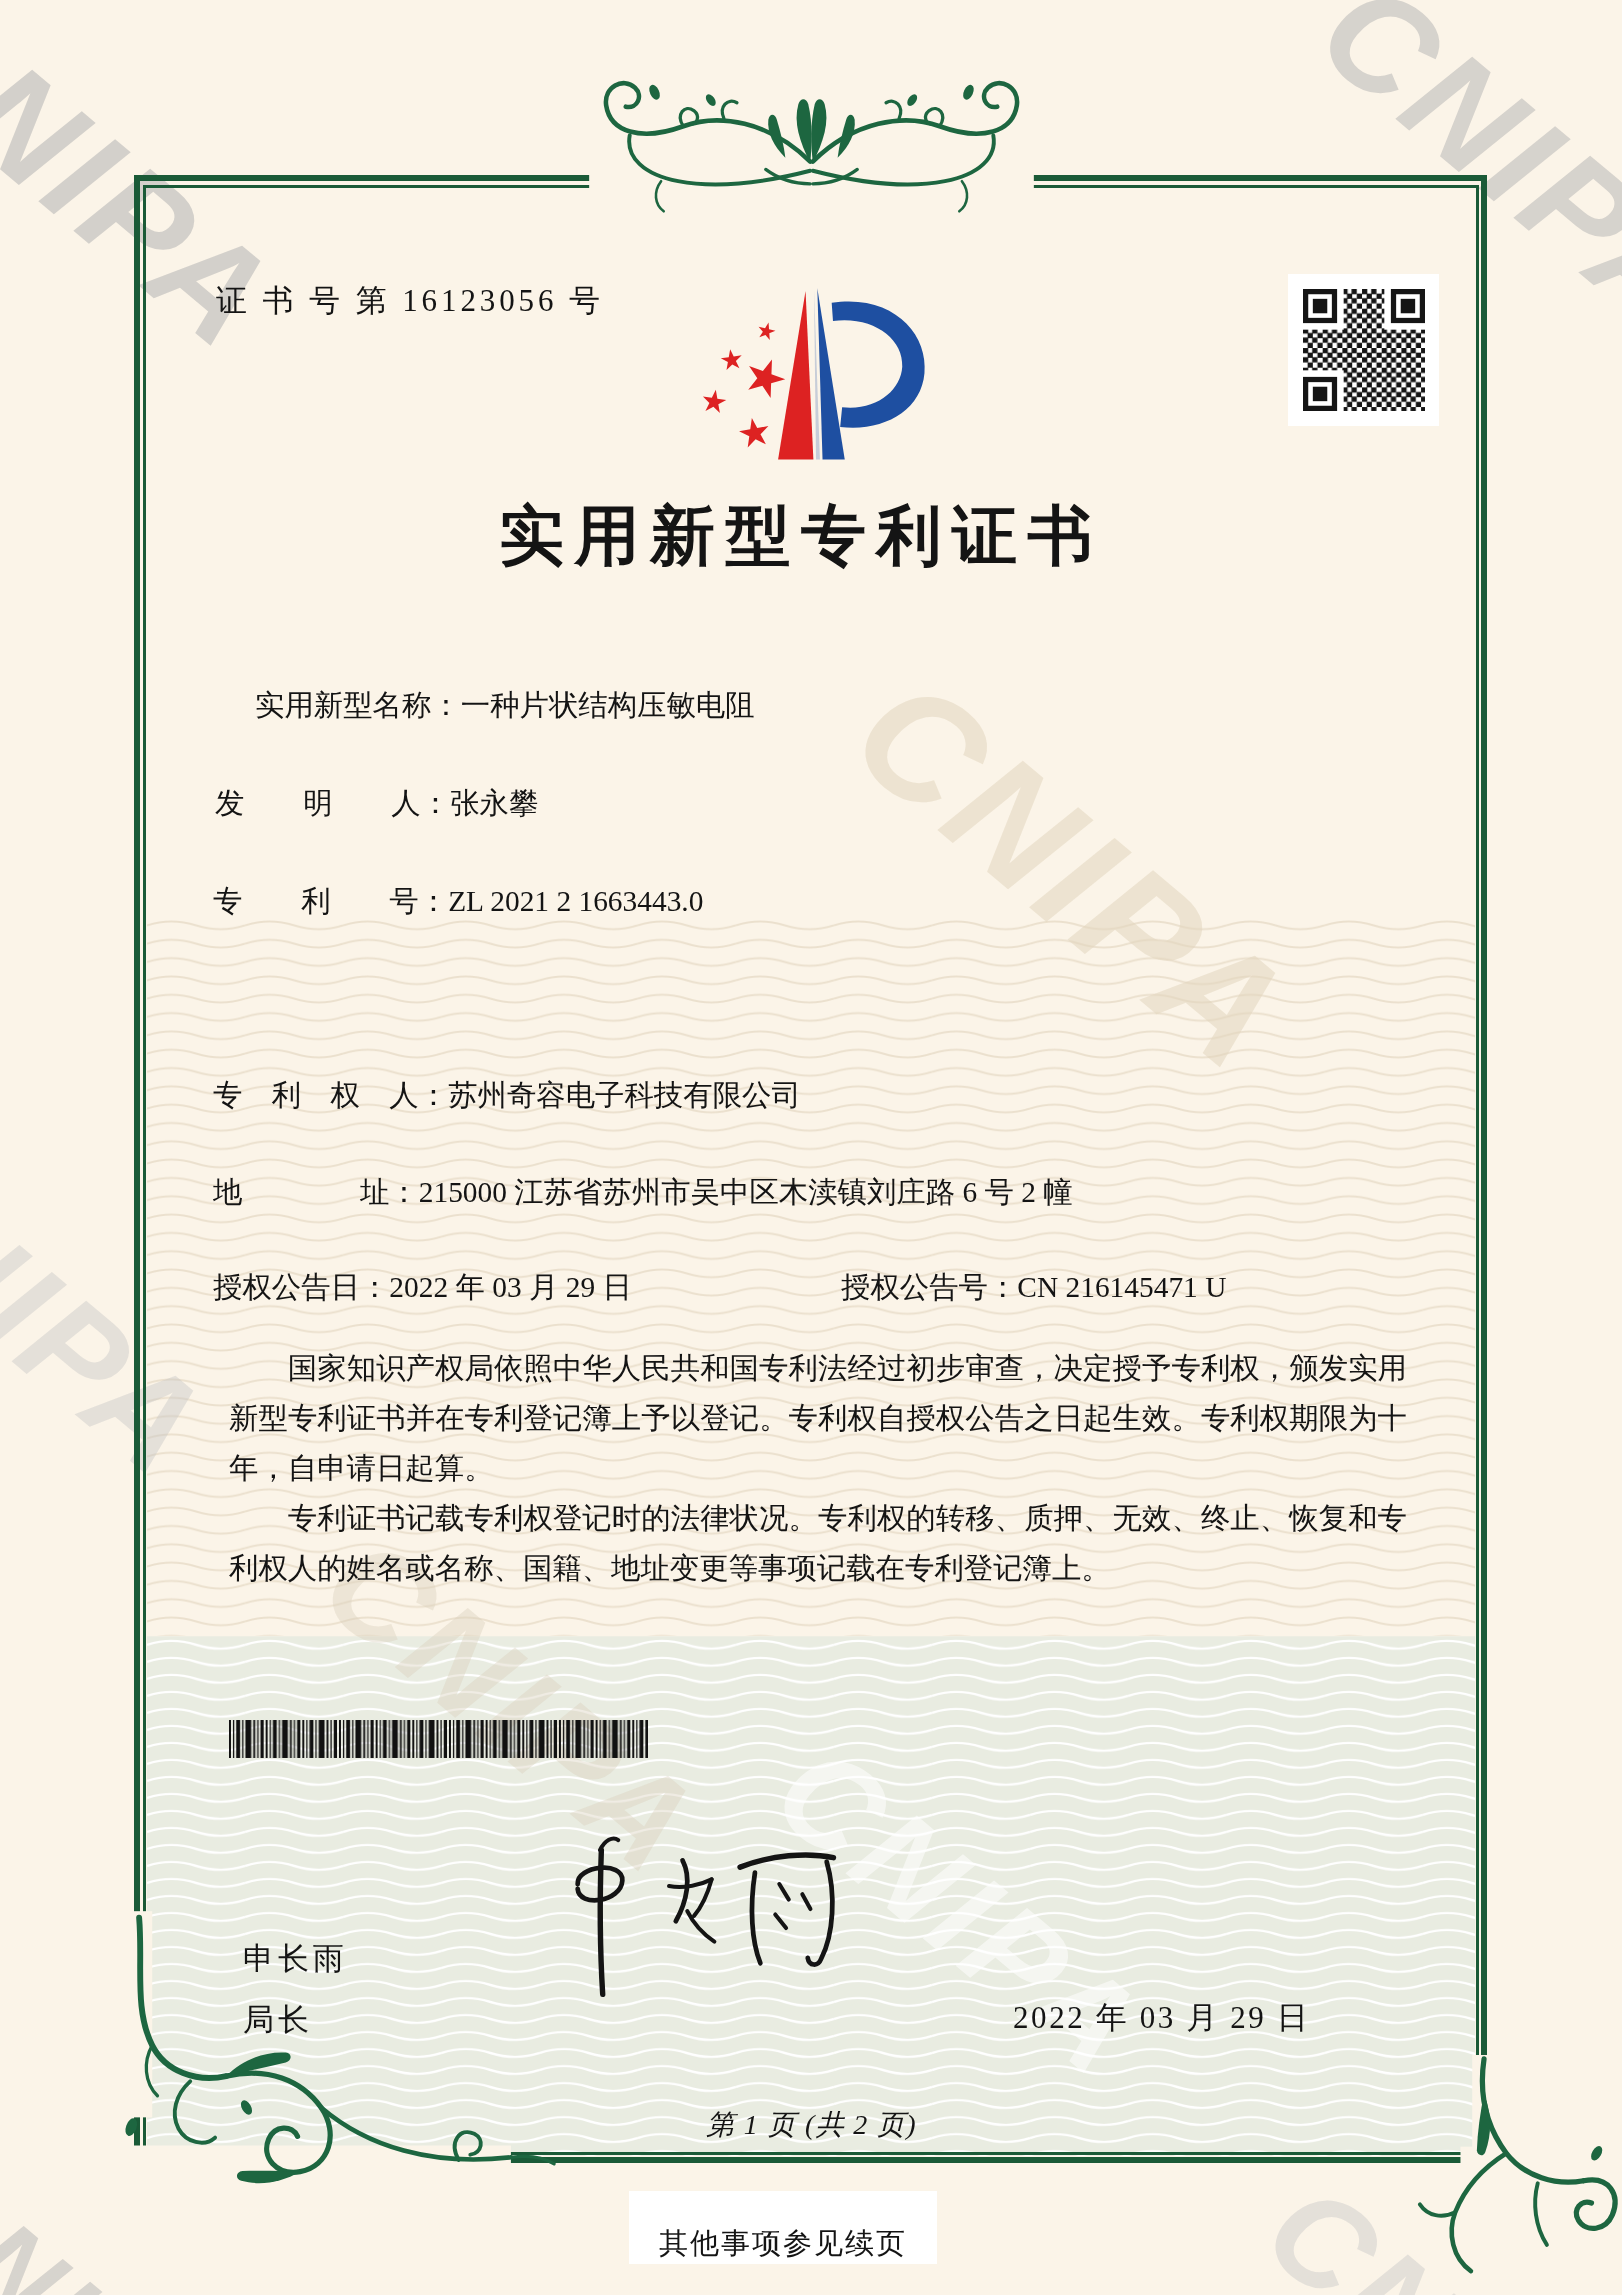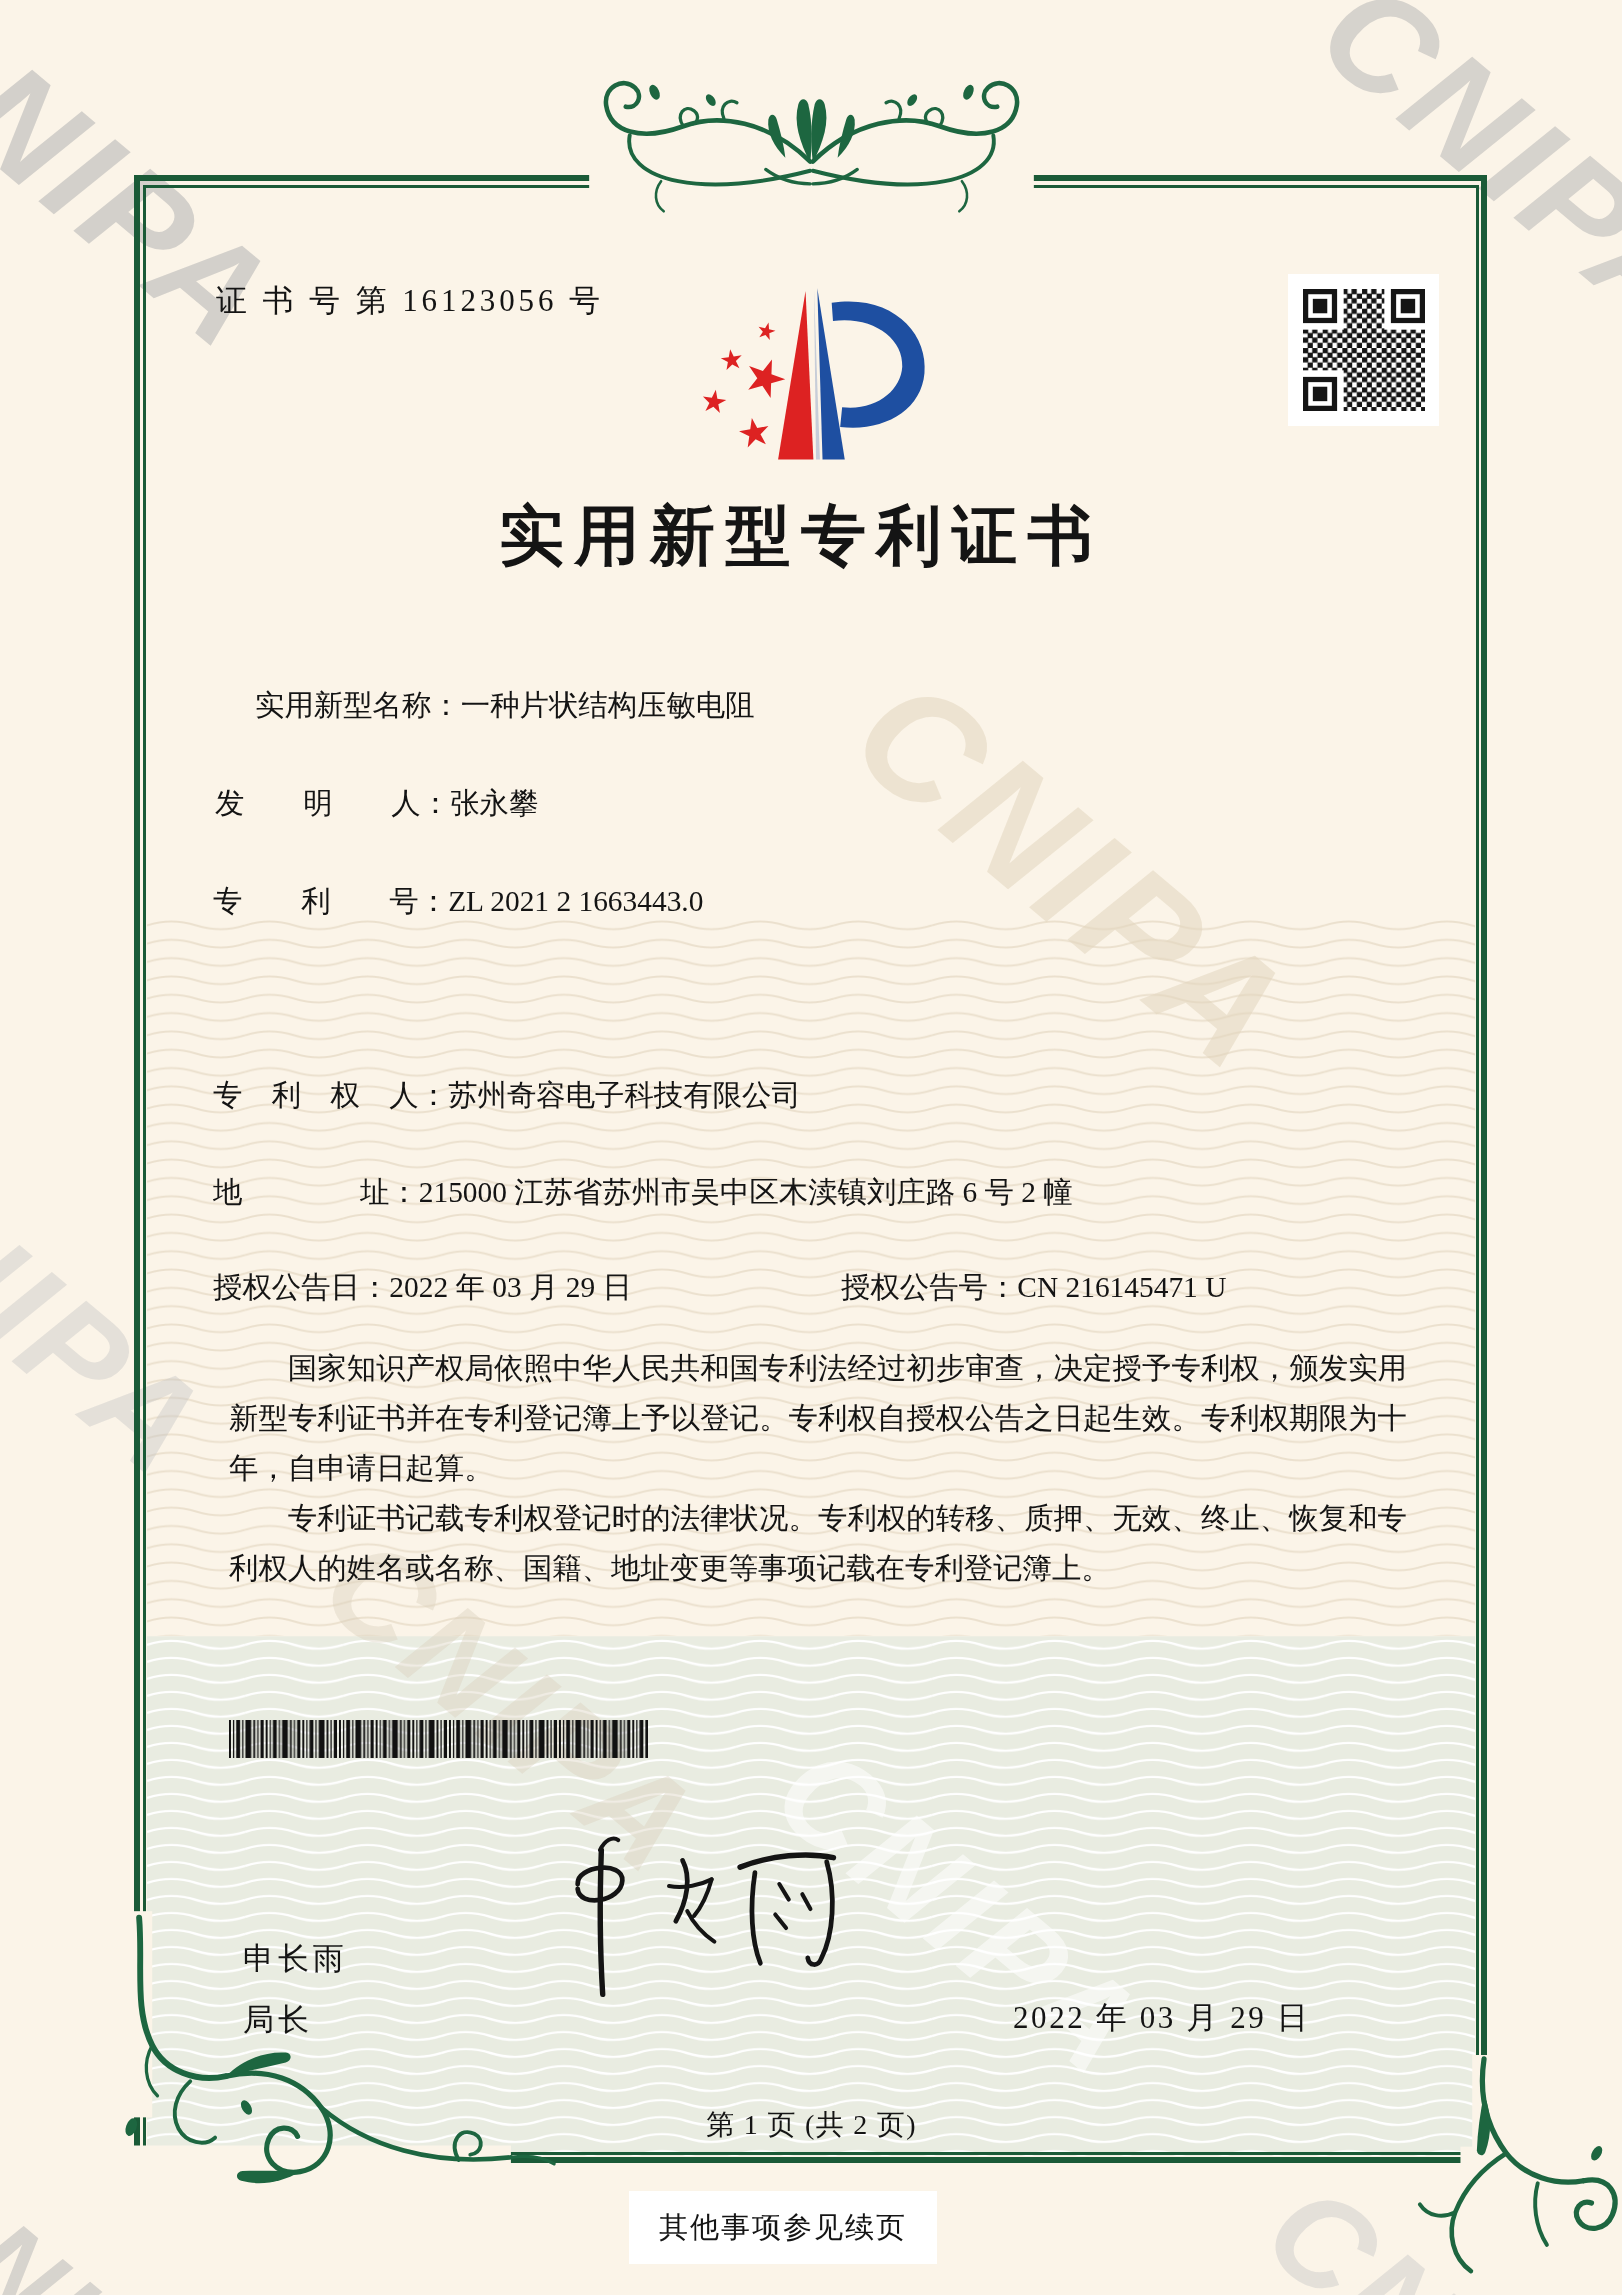--- a/index.html
+++ b/index.html
@@ -19,21 +19,21 @@
   .certno{font-size:31px;letter-spacing:3.9px;}
   .title{left:0;width:1602px;text-align:center;font-size:65px;font-weight:bold;letter-spacing:10.5px;}
   .field{font-size:29.4px;white-space:nowrap;}
   .flabel{display:inline;}
   .fvalue{display:inline;}
   .paras{width:1178px;font-size:29.4px;line-height:50px;text-align:justify;}
   .paras p{margin:0;text-indent:2em;}
   .sig-label{font-size:31px;letter-spacing:3.9px;}
   .date{font-size:31px;letter-spacing:2.6px;}
   .pageind{left:0;width:1623px;text-align:center;font-size:28px;letter-spacing:1.3px;}
-  .contbox{width:308px;height:73px;background:#ffffff;display:flex;align-items:center;justify-content:center;
+  .contbox{width:308px;height:73px;background:#ffffff;display:flex;align-items:flex-end;justify-content:center;
            font-size:29px;letter-spacing:2px;z-index:6;}
   .qrbox{width:151px;height:152px;background:#ffffff;display:flex;align-items:center;justify-content:center;}
 </style>
 </head>
 <body>
 
 <div class="page">
 
   <span class="wm" style="left:-46px;top:-39px;font-size:141px;color:rgba(178,178,178,0.55);">CNIPA</span>
   <span class="wm" style="left:1394px;top:-52px;font-size:141px;color:rgba(178,178,178,0.50);">CNIPA</span>
@@ -242,20 +242,20 @@
       <path stroke-width="7" d="M322,88 C314,140 317,190 330,222"></path>
       <path stroke-width="7" d="M428,72 C442,120 438,180 420,215 C415,228 402,226 400,214"></path>
       <path stroke-width="6" d="M358,105 L372,128"></path>
       <path stroke-width="6" d="M352,150 L368,170"></path>
       <path stroke-width="6" d="M392,120 L404,142"></path>
     </g>
   </svg>
 
   <div class="ct date" style="left:1013px;top:1997px;">2022 年 03 月 29 日</div>
 
-  <div class="ct pageind" style="top:2106px;">第 1 页 (共 2 页)</div>
+  <div class="ct pageind" style="top:2106px;font-style:italic;">第 1 页 (共 2 页)</div>
 
   <div class="ct contbox" style="left:629px;top:2191px;">
     <span>其他事项参见续页</span>
   </div>
 
 </div>
 
 
 </body></html>

